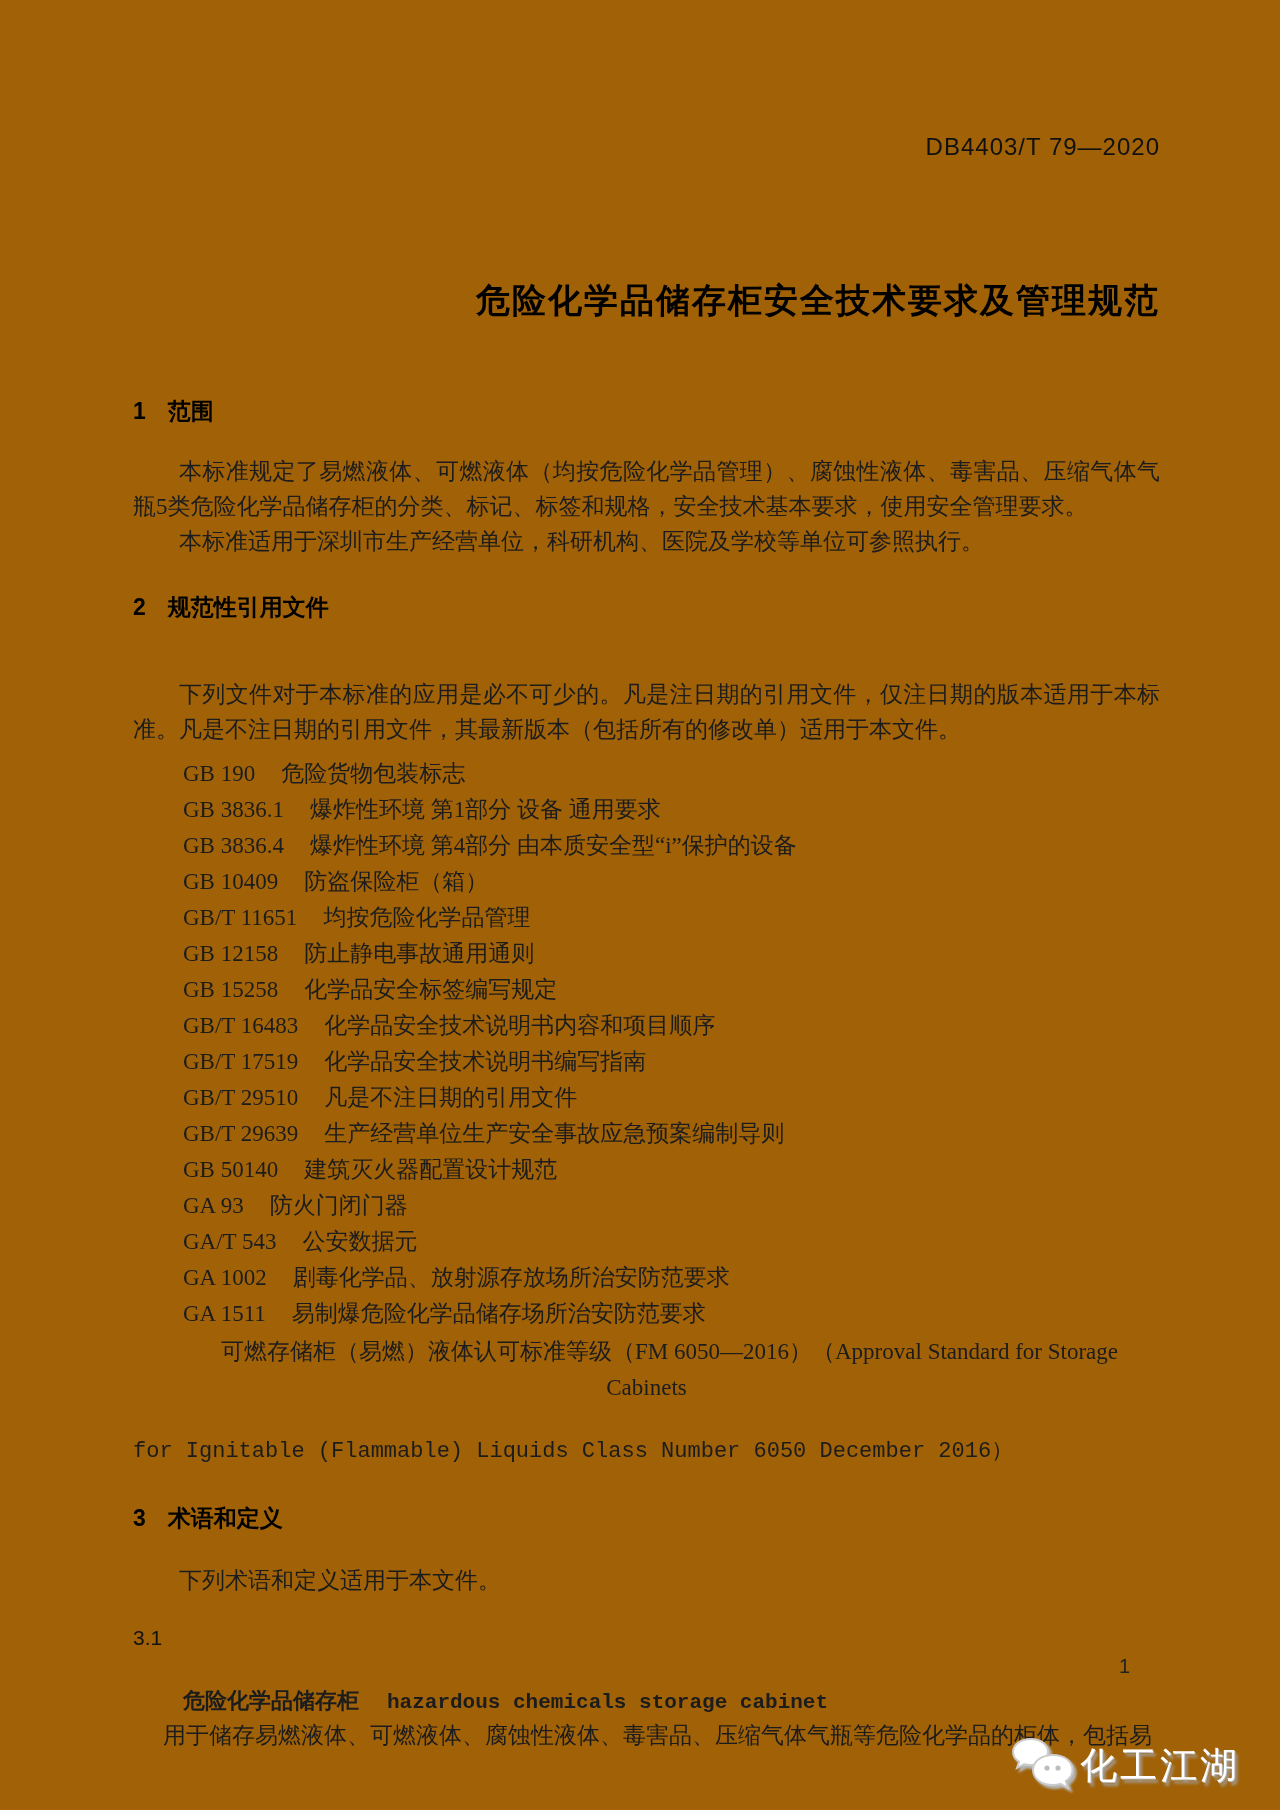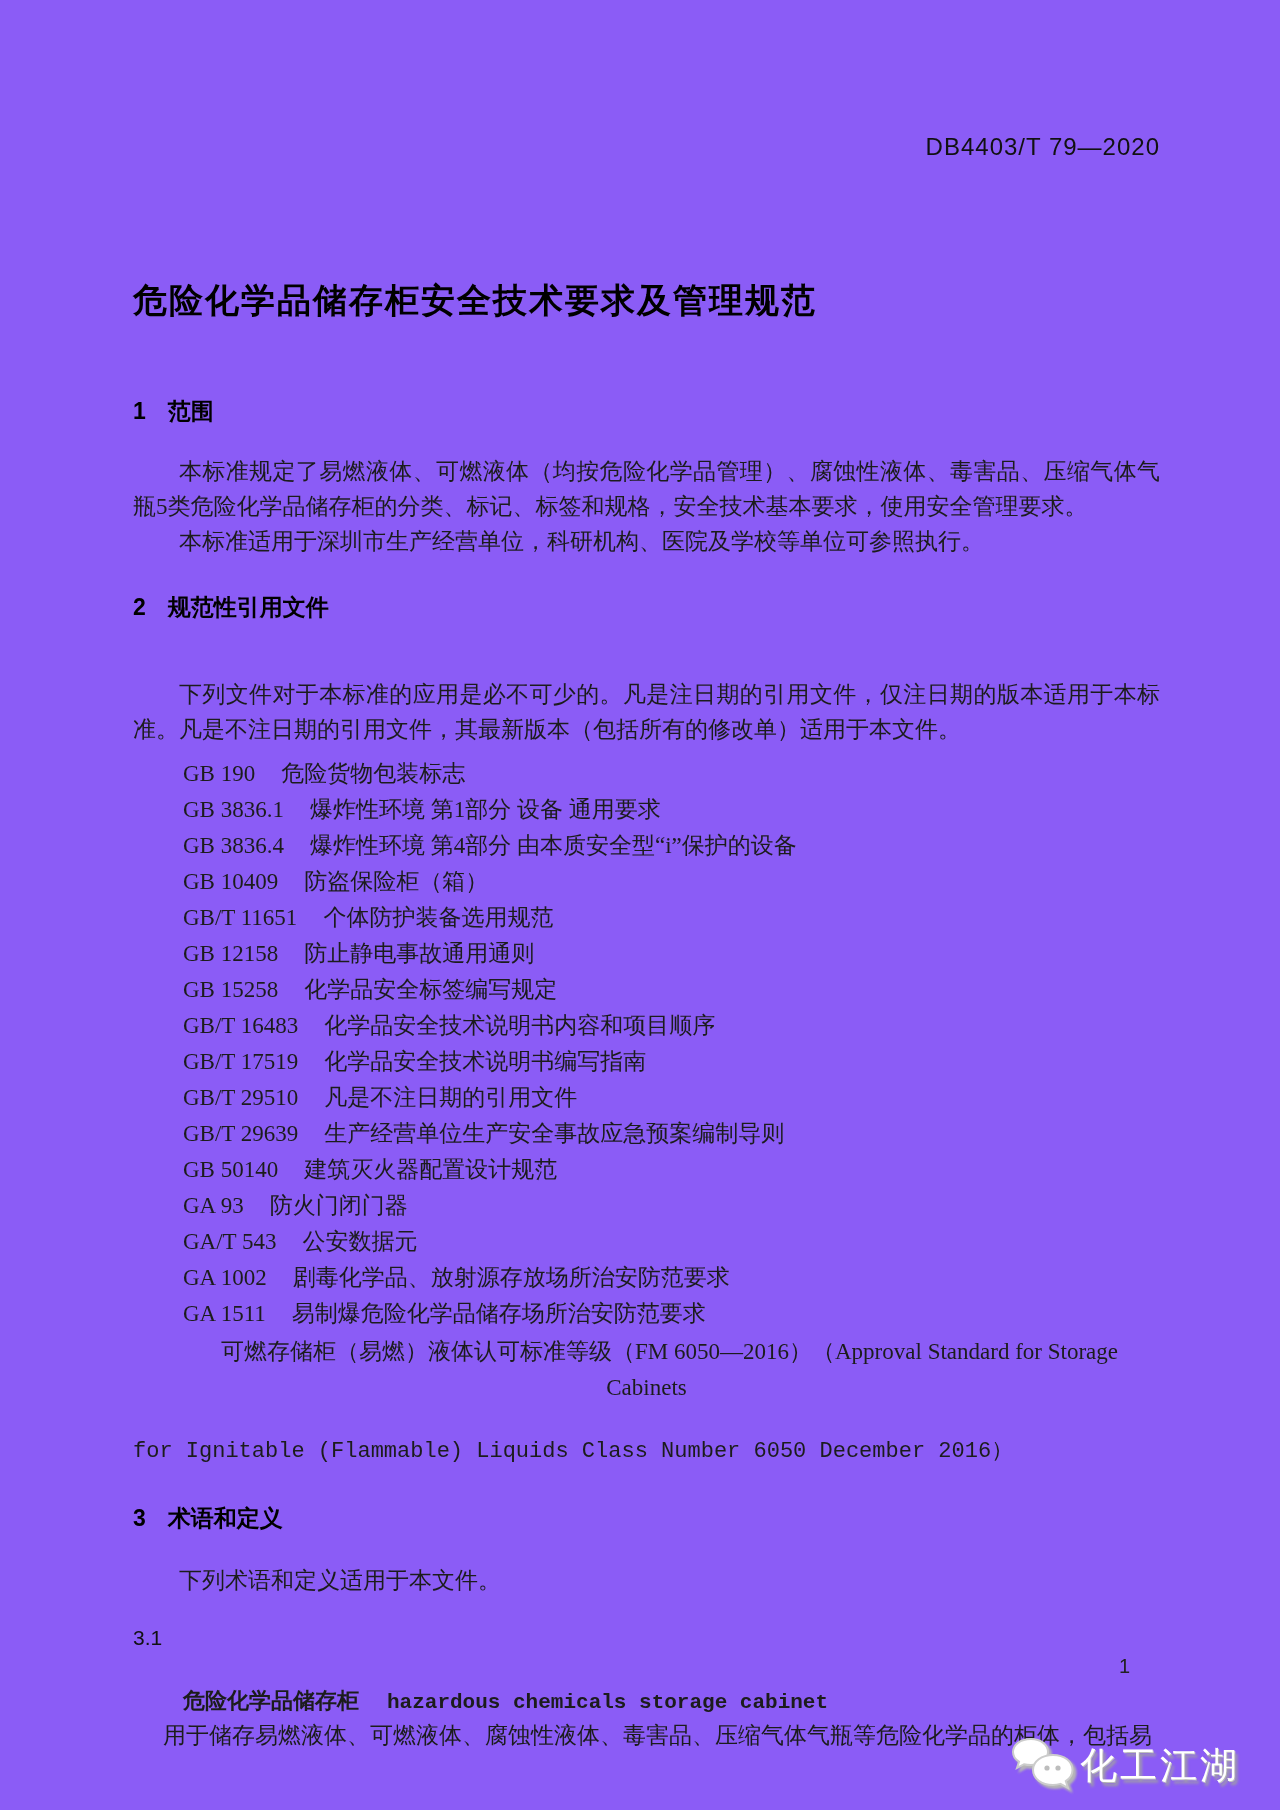--- a/index.html
+++ b/index.html
@@ -5,41 +5,41 @@
   html, body {
     margin: 0;
     padding: 0;
     background: #ffffff;
   }
   .page {
     position: relative;
     width: 1280px;
     height: 1810px;
     margin: 0 auto;
-    background: #8b5cf6;
+    background: #a16207;
     color: #1c1c1c;
     font-family: "Liberation Serif", "DejaVu Serif", serif;
     overflow: hidden;
   }
   .content {
     padding: 0 120px 0 133px;
   }
   .doc-code {
     padding-top: 133px;
     text-align: right;
     font-family: "Liberation Sans", "DejaVu Sans", sans-serif;
     font-size: 24px;
     line-height: 27px;
     font-weight: 500;
     letter-spacing: 1px;
     color: #111;
   }
   .doc-title {
     margin: 120px 0 0 0;
-    text-align: left;
+    text-align: right;
     font-family: "Liberation Sans", "DejaVu Sans", sans-serif;
     font-size: 34px;
     line-height: 40px;
     font-weight: bold;
     letter-spacing: 2px;
     color: #000;
   }
   .sec-heading {
     font-family: "Liberation Sans", "DejaVu Sans", sans-serif;
     font-size: 23px;
@@ -160,21 +160,21 @@
     <div class="sec-heading sec-2">
       <span class="sec-no">2</span><span>规范性引用文件</span>
     </div>
     <p class="body-p indent p-intro2">下列文件对于本标准的应用是必不可少的。凡是注日期的引用文件，仅注日期的版本适用于本标准。凡是不注日期的引用文件，其最新版本（包括所有的修改单）适用于本文件。</p>
 
     <div class="ref-list">
       <div class="ref-row"><span class="ref-code">GB 190</span><span class="ref-title">危险货物包装标志</span></div>
       <div class="ref-row"><span class="ref-code">GB 3836.1</span><span class="ref-title">爆炸性环境 第1部分 设备 通用要求</span></div>
       <div class="ref-row"><span class="ref-code">GB 3836.4</span><span class="ref-title">爆炸性环境 第4部分 由本质安全型“i”保护的设备</span></div>
       <div class="ref-row"><span class="ref-code">GB 10409</span><span class="ref-title">防盗保险柜（箱）</span></div>
-      <div class="ref-row"><span class="ref-code">GB/T 11651</span><span class="ref-title">个体防护装备选用规范</span></div>
+      <div class="ref-row"><span class="ref-code">GB/T 11651</span><span class="ref-title">均按危险化学品管理</span></div>
       <div class="ref-row"><span class="ref-code">GB 12158</span><span class="ref-title">防止静电事故通用通则</span></div>
       <div class="ref-row"><span class="ref-code">GB 15258</span><span class="ref-title">化学品安全标签编写规定</span></div>
       <div class="ref-row"><span class="ref-code">GB/T 16483</span><span class="ref-title">化学品安全技术说明书内容和项目顺序</span></div>
       <div class="ref-row"><span class="ref-code">GB/T 17519</span><span class="ref-title">化学品安全技术说明书编写指南</span></div>
       <div class="ref-row"><span class="ref-code">GB/T 29510</span><span class="ref-title">凡是不注日期的引用文件</span></div>
       <div class="ref-row"><span class="ref-code">GB/T 29639</span><span class="ref-title">生产经营单位生产安全事故应急预案编制导则</span></div>
       <div class="ref-row"><span class="ref-code">GB 50140</span><span class="ref-title">建筑灭火器配置设计规范</span></div>
       <div class="ref-row"><span class="ref-code">GA 93</span><span class="ref-title">防火门闭门器</span></div>
       <div class="ref-row"><span class="ref-code">GA/T 543</span><span class="ref-title">公安数据元</span></div>
       <div class="ref-row"><span class="ref-code">GA 1002</span><span class="ref-title">剧毒化学品、放射源存放场所治安防范要求</span></div>

